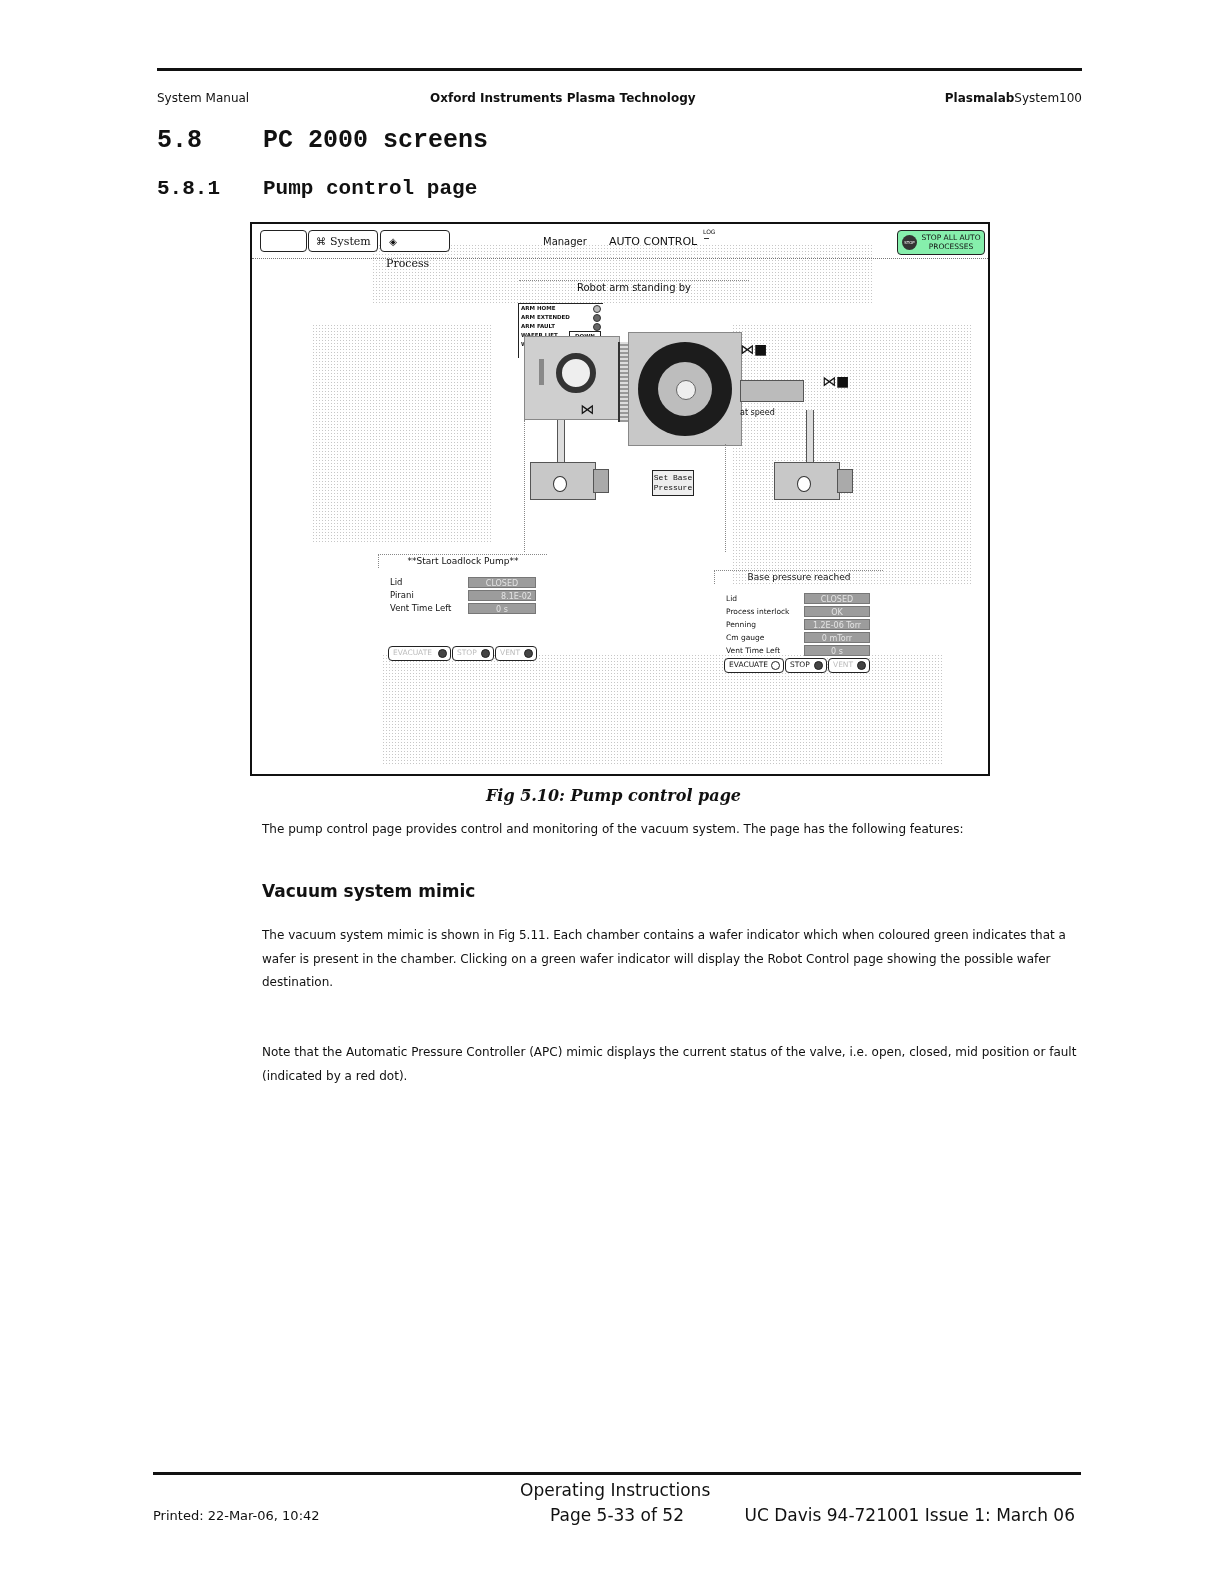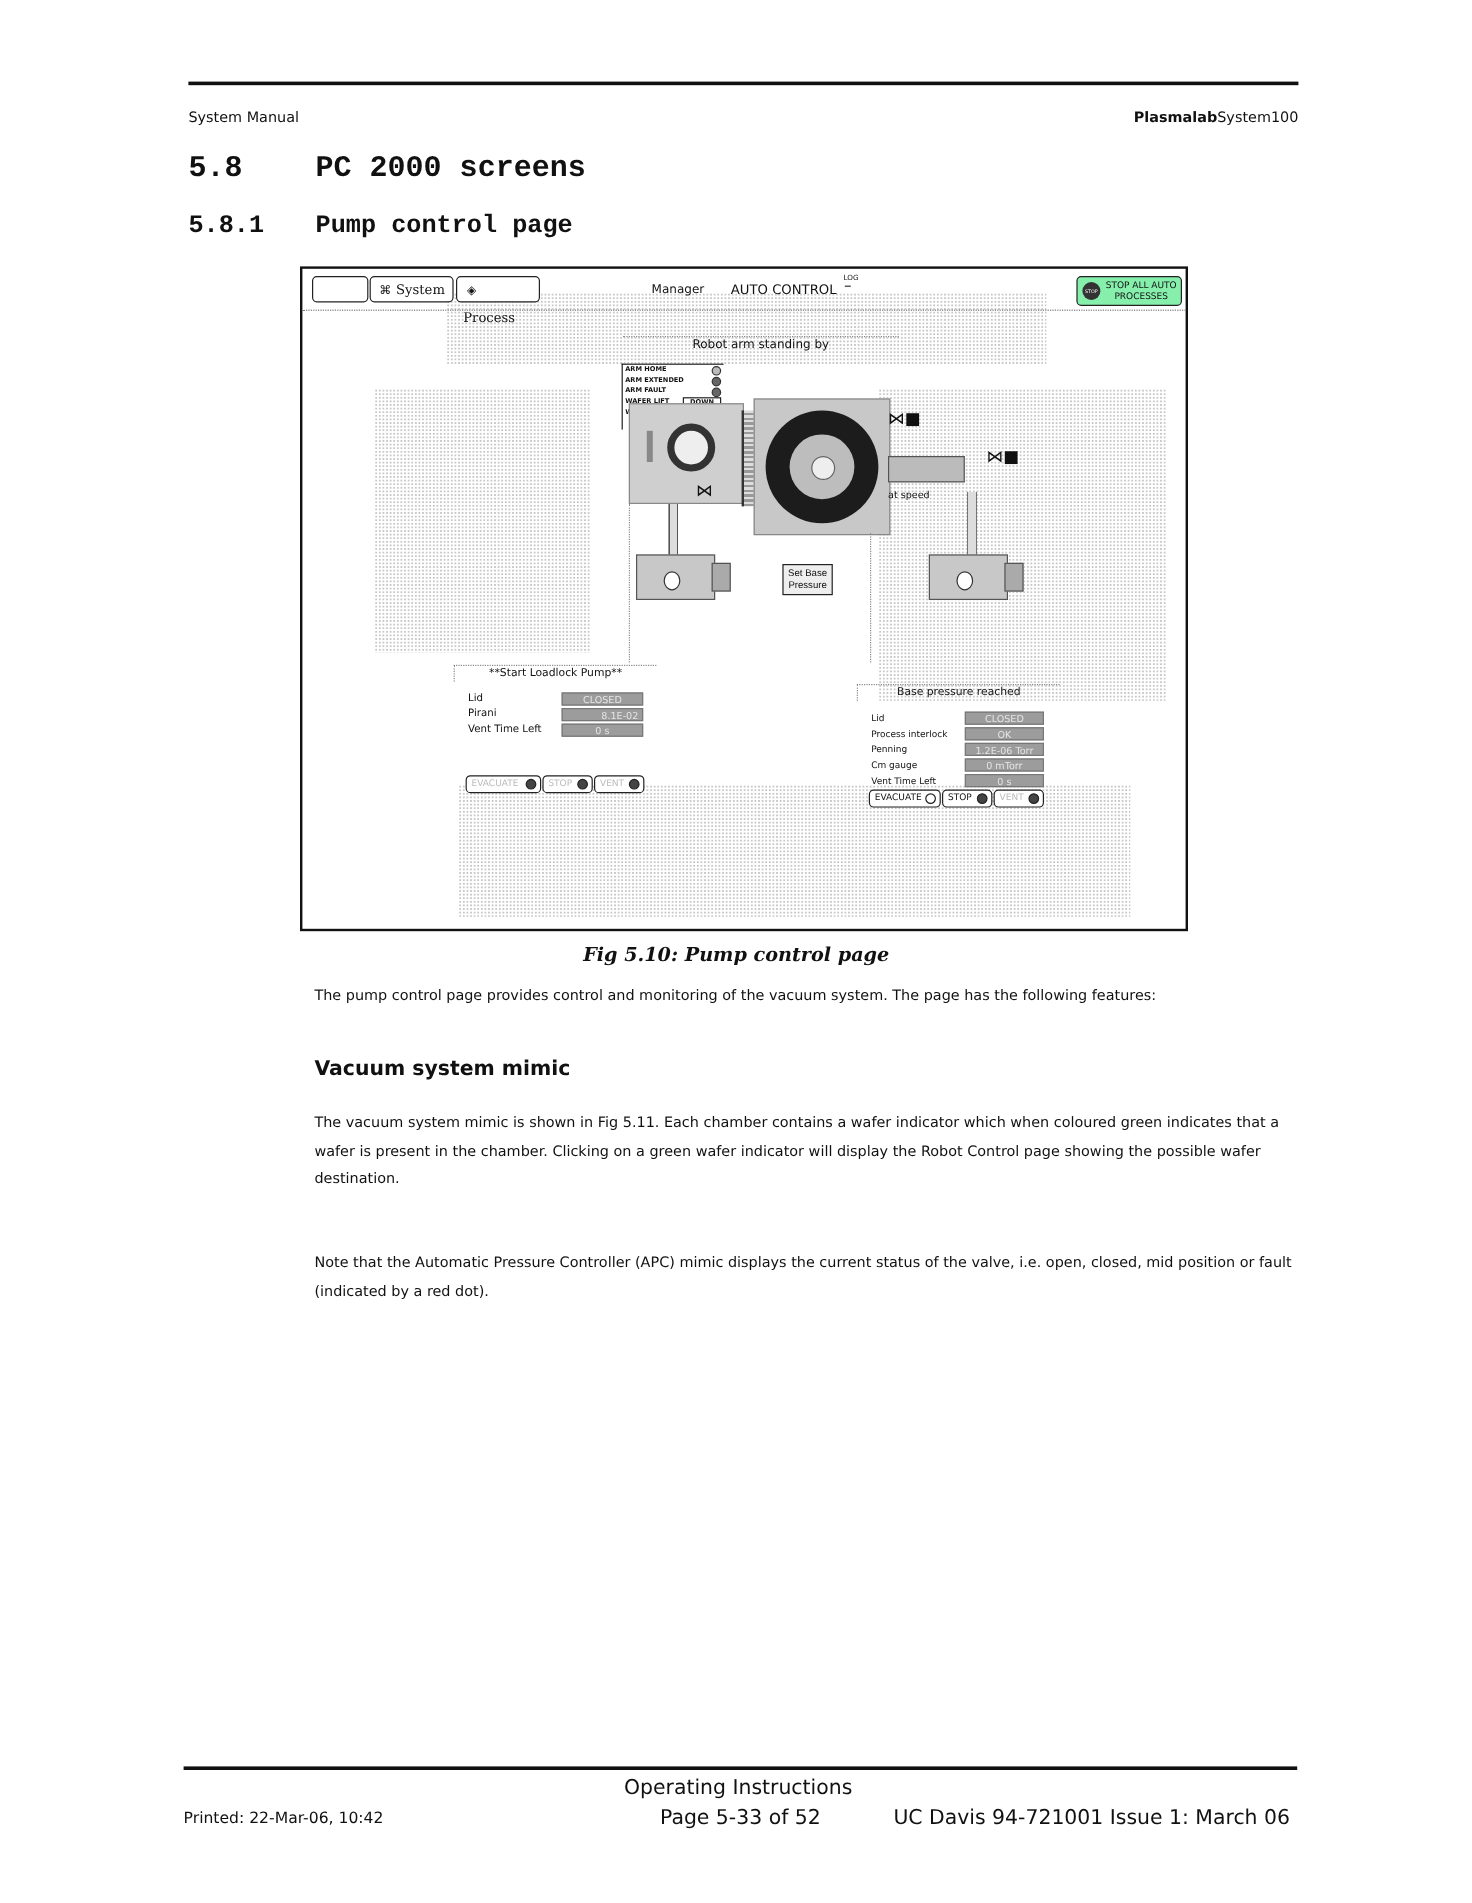--- a/index.html
+++ b/index.html
@@ -50,21 +50,21 @@
     .chamber-pm .ring { position: absolute; left: 9px; top: 9px; width: 94px; height: 94px; border-radius: 50%; background: #1c1c1c; }
     .chamber-pm .inner { position: absolute; left: 29px; top: 29px; width: 54px; height: 54px; border-radius: 50%; background: #bdbdbd; }
     .chamber-pm .center { position: absolute; left: 47px; top: 47px; width: 18px; height: 18px; border-radius: 50%; background: #eee; border: 1px solid #666; }
     .at-speed { position: absolute; left: 488px; top: 184px; font-size: 8px; }
     .turbo { position: absolute; left: 488px; top: 156px; width: 62px; height: 20px; background: #bbb; border: 1px solid #555; }
     .pipe-v { position: absolute; width: 8px; background: repeating-linear-gradient(90deg,#555 0 1px,#ddd 1px 7px,#555 7px 8px); }
     .pump { position: absolute; width: 64px; height: 36px; background: #c8c8c8; border: 1px solid #555; }
     .pump .eye { position: absolute; left: 22px; top: 13px; width: 12px; height: 14px; border-radius: 50%; background: #fff; border: 1px solid #333; }
     .pump .motor { position: absolute; right: -14px; top: 6px; width: 14px; height: 22px; background: #aaa; border: 1px solid #555; }
     .valve-ico { position: absolute; font-size: 14px; line-height: 14px; }
-    .set-base { position: absolute; left: 400px; top: 246px; width: 42px; height: 26px; border: 1.5px solid #222; border-radius: 0; background: #eee; font-family: Liberation Sans, sans-serif; font-size: 8px; line-height: 10px; text-align: center; box-sizing: border-box; padding-top: 2px; }
+    .set-base { position: absolute; left: 400px; top: 246px; width: 42px; height: 26px; border: 1.5px solid #222; border-radius: 0; background: #eee; font-family: Liberation Mono, monospace; font-size: 8px; line-height: 10px; text-align: center; box-sizing: border-box; padding-top: 2px; }
     .dotline-v { position: absolute; width: 0; border-left: 1px dotted #888; }
 
     .ctrl-panel { position: absolute; font-size: 8.5px; }
     .ctrl-panel .ptitle { position: absolute; left: 0; top: 0; height: 13px; border-top: 1px dotted #888; border-left: 1px dotted #888; text-align: center; font-size: 9px; line-height: 13px; }
     .ctrl-panel .row { position: absolute; left: 12px; height: 13px; line-height: 13px; }
     .ctrl-panel .fld { position: absolute; height: 11px; background: #9c9c9c; color: #e4e4e4; font-size: 8px; line-height: 11px; text-align: center; border: 1px solid #777; box-sizing: border-box; }
     .pbtn { position: absolute; height: 15px; border: 1.5px solid #222; border-radius: 4px; background: #fff; font-size: 7.5px; line-height: 12px; box-sizing: border-box; padding-left: 4px; }
     .pbtn .bled { position: absolute; right: 3px; top: 2px; width: 7px; height: 7px; border-radius: 50%; background: #444; border: 1px solid #222; }
     .pbtn .bled.off { background: #fff; }
     .pbtn.dim { color: #bbb; }
@@ -82,20 +82,21 @@
     .rf-center1 { position: absolute; left: 367px; top: 5px; font-size: 17px; }
     .rf-print { position: absolute; left: 0; top: 33px; font-size: 13px; }
     .rf-page { position: absolute; left: 397px; top: 30px; font-size: 17px; }
     .rf-doc { position: absolute; right: 6px; top: 30px; font-size: 17px; }
   </style>
 </head>
 <body>
 
 <div class="run-header">
   <span class="rh-left">System Manual</span>
+  <span class="rh-center">Oxford Instruments Plasma Technology</span>
   <span class="rh-right"><b>Plasmalab</b><span style="position:static">System100</span></span>
 </div>
 
 <div class="h1">
   <span class="h-num">5.8</span><span>PC 2000 screens</span>
 </div>
 <div class="h2">
   <span class="h-num">5.8.1</span><span>Pump control page</span>
 </div>
 

